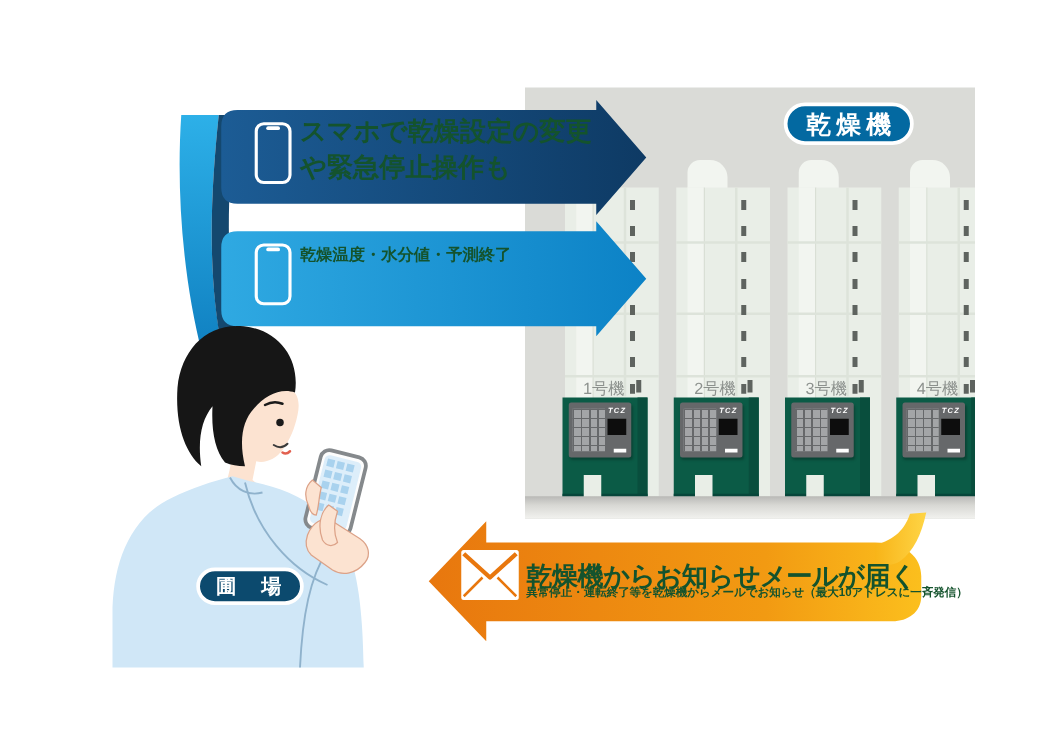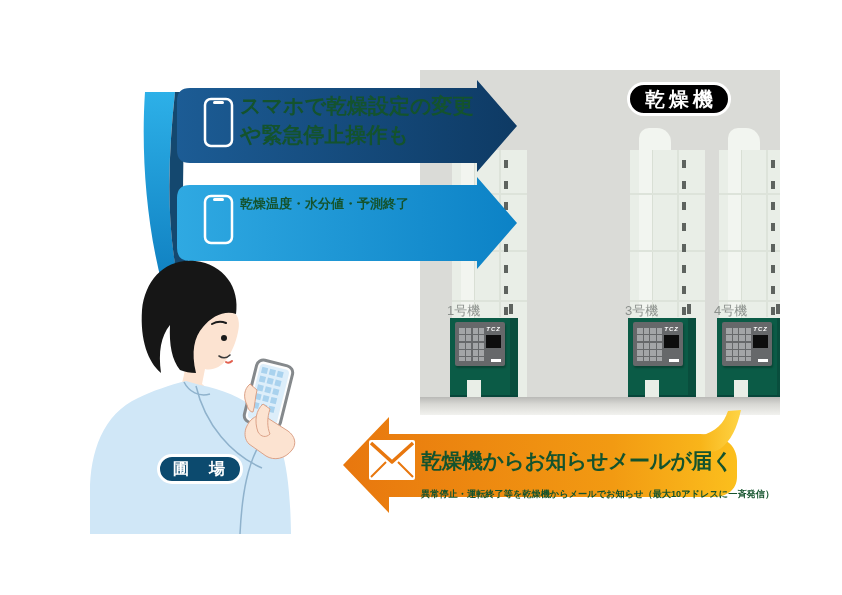--- a/index.html
+++ b/index.html
@@ -9,40 +9,40 @@
   
   .scene{position:absolute;left:420px;top:70px;width:360px;height:345px;background:#dadbd7;overflow:hidden;}
   .unit{position:absolute;top:0;width:89px;height:345px;}
   .tower{position:absolute;left:5px;top:80px;width:75px;height:247px;background:#e9eee7;}
   .duct-cap{position:absolute;left:14px;top:58px;width:32px;height:26px;background:#f2f5f0;border-radius:10px 14px 0 0;}
   .duct{position:absolute;left:14px;top:80px;width:13px;height:170px;background:#f2f5f0;border-right:1px solid #d9dfd5;}
   .seam{position:absolute;left:5px;width:75px;height:2px;background:#dde3da;}
   .vseam{position:absolute;left:52px;top:80px;width:2px;height:167px;background:#dde3da;}
   .dashes{position:absolute;left:57px;top:90px;width:4px;height:155px;
           background:repeating-linear-gradient(180deg,#5e635f 0 8px,transparent 8px 21px);}
-  .unit-label{position:absolute;left:0;top:232px;width:72px;text-align:left;font-size:13px;color:#8c918d;}
+  .unit-label{position:absolute;left:0;top:232px;width:72px;text-align:center;font-size:13px;color:#8c918d;}
   .label-dash{position:absolute;left:62px;top:234px;width:4px;height:10px;background:#5e635f;}
   .green-base{position:absolute;left:3px;top:248px;width:68px;height:84px;background:#0b5b46;}
   .green-edge{position:absolute;left:63px;top:248px;width:8px;height:84px;background:#094e3d;}
   .green-shadow{position:absolute;left:3px;top:325px;width:68px;height:7px;background:#07463a;}
   .green-notch{position:absolute;left:20px;top:310px;width:14px;height:22px;background:#e9eee7;}
   .panel{position:absolute;left:8px;top:252px;width:50px;height:44px;background:#66686a;border-radius:2px;box-shadow:1px 2px 2px rgba(0,0,0,.25);}
   .btns{position:absolute;left:3px;top:5px;width:26px;height:34px;background-color:#a3a5a7;
         background-image:repeating-linear-gradient(90deg,#66686a 0 1.3px,transparent 1.3px 6.6px),
                          repeating-linear-gradient(180deg,#66686a 0 1.3px,transparent 1.3px 7.2px);}
   .brand{position:absolute;right:4px;top:4px;font-size:6px;font-weight:bold;font-style:italic;color:#fff;letter-spacing:1px;}
   .screen{position:absolute;left:31px;top:13px;width:15px;height:13px;background:#0d0d0d;}
   .pbar{position:absolute;left:36px;bottom:4px;width:10px;height:3px;background:#fff;}
   .ground{position:absolute;left:0;top:327px;width:360px;height:18px;
           background:linear-gradient(180deg,#b9b9b6 0,#d8d8d4 40%,#f2f2ef 100%);}
 
   
   .badge{position:absolute;display:flex;align-items:center;justify-content:center;
          color:#fff;font-weight:bold;border:3px solid #fff;box-sizing:border-box;}
-  .badge-dryer{left:207px;top:12px;width:104px;height:34px;background:#000000;border-radius:17px;
+  .badge-dryer{left:207px;top:12px;width:104px;height:34px;background:#0369a1;border-radius:17px;
                font-size:20px;letter-spacing:4px;padding-left:4px;}
   .badge-field{left:157px;top:454px;width:86px;height:30px;background:#0c4a6e;border-radius:15px;
                font-size:16px;letter-spacing:2px;}
 
   
   .arrow-text{position:absolute;color:#14532d;font-weight:bold;white-space:nowrap;}
   .a1{font-size:21px;line-height:28px;}
   .a2{font-size:13px;line-height:28px;}
   .mail-title{font-size:21px;letter-spacing:-.5px;}
   .mail-sub{font-size:9.2px;font-weight:bold;}
@@ -72,20 +72,42 @@
       <div class="green-shadow"></div>
       <div class="green-notch"></div>
       <div class="panel">
         <div class="btns"></div>
         <div class="brand">TCZ</div>
         <div class="screen"></div>
         <div class="pbar"></div>
       </div>
     </div>
 
+    <div class="unit" style="left:116px">
+      <div class="duct-cap"></div>
+      <div class="tower"></div>
+      <div class="duct"></div>
+      <div class="seam" style="top:123px"></div>
+      <div class="seam" style="top:180px"></div>
+      <div class="seam" style="top:230px"></div>
+      <div class="vseam"></div>
+      <div class="dashes"></div>
+      <div class="unit-label">2号機</div>
+      <div class="label-dash"></div>
+      <div class="green-base"></div>
+      <div class="green-edge"></div>
+      <div class="green-shadow"></div>
+      <div class="green-notch"></div>
+      <div class="panel">
+        <div class="btns"></div>
+        <div class="brand">TCZ</div>
+        <div class="screen"></div>
+        <div class="pbar"></div>
+      </div>
+    </div>
 
     <div class="unit" style="left:205px">
       <div class="duct-cap"></div>
       <div class="tower"></div>
       <div class="duct"></div>
       <div class="seam" style="top:123px"></div>
       <div class="seam" style="top:180px"></div>
       <div class="seam" style="top:230px"></div>
       <div class="vseam"></div>
       <div class="dashes"></div>
@@ -178,21 +200,21 @@
       <rect x="369" y="440" width="46" height="40" rx="2" fill="#fff"></rect>
       <path d="M371,443 L392,462 L413,443" fill="none" stroke="#e8770e" stroke-width="3.5" stroke-linejoin="round"></path>
       <path d="M371,477 L386,462 M413,477 L398,462" fill="none" stroke="#e8770e" stroke-width="2"></path>
     </g>
   </svg>
 
   <div class="arrow-text a1" style="left:240px;top:92px">スマホで乾燥設定の変更</div>
   <div class="arrow-text a1" style="left:240px;top:121px">や緊急停止操作も</div>
   <div class="arrow-text a2" style="left:240px;top:190px">乾燥温度・水分値・予測終了</div>
   <div class="arrow-text mail-title" style="left:421px;top:447px">乾燥機からお知らせメールが届く</div>
-  <div class="arrow-text mail-sub" style="left:421px;top:488px">異常停止・運転終了等を乾燥機からメールでお知らせ（最大10アドレスに一斉発信）</div>
+  <div class="arrow-text mail-sub" style="left:421px;top:468px">異常停止・運転終了等を乾燥機からメールでお知らせ（最大10アドレスに一斉発信）</div>
 
   <svg width="280" height="300" viewBox="40 240 280 300" style="left:40px;top:240px">
     <rect x="63" y="287" width="172" height="146" fill="#ffffff"></rect>
 
     <path fill="#fce3d1" d="M205,325 C212,313 224,308 233,312 C239,315 240,324 238,332 C236,342 232,352 226,360
              C221,367 212,371 205,369 L202,384 C208,389 211,393 210,397 L180,390
              C184,377 186,366 186,356 C186,342 193,334 205,325 Z"></path>
     <circle cx="224" cy="338" r="3" fill="#1a1a1a"></circle>
     <path d="M212,324 Q219,320 226,323" fill="none" stroke="#1a1a1a" stroke-width="2" stroke-linecap="round"></path>
     <path d="M219,356 Q225,360 230,355" fill="none" stroke="#3a3a3a" stroke-width="1.6" stroke-linecap="round"></path>

